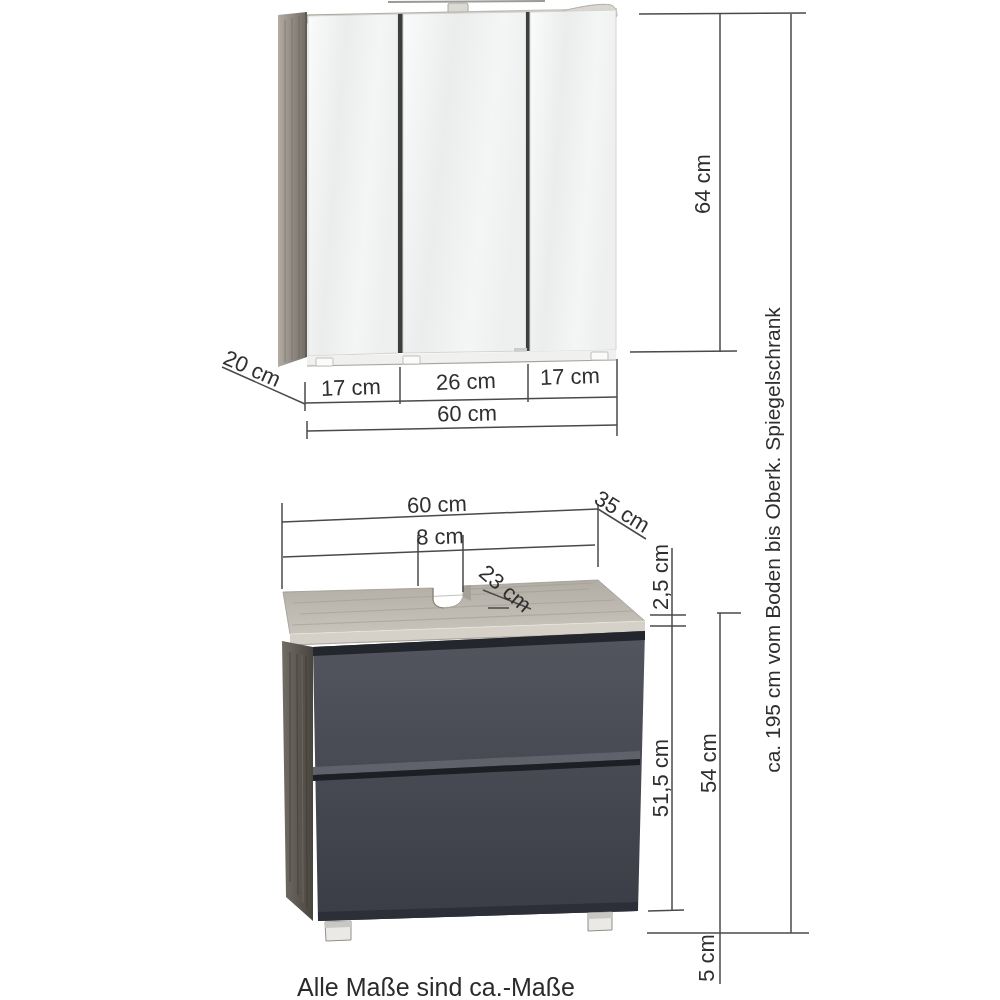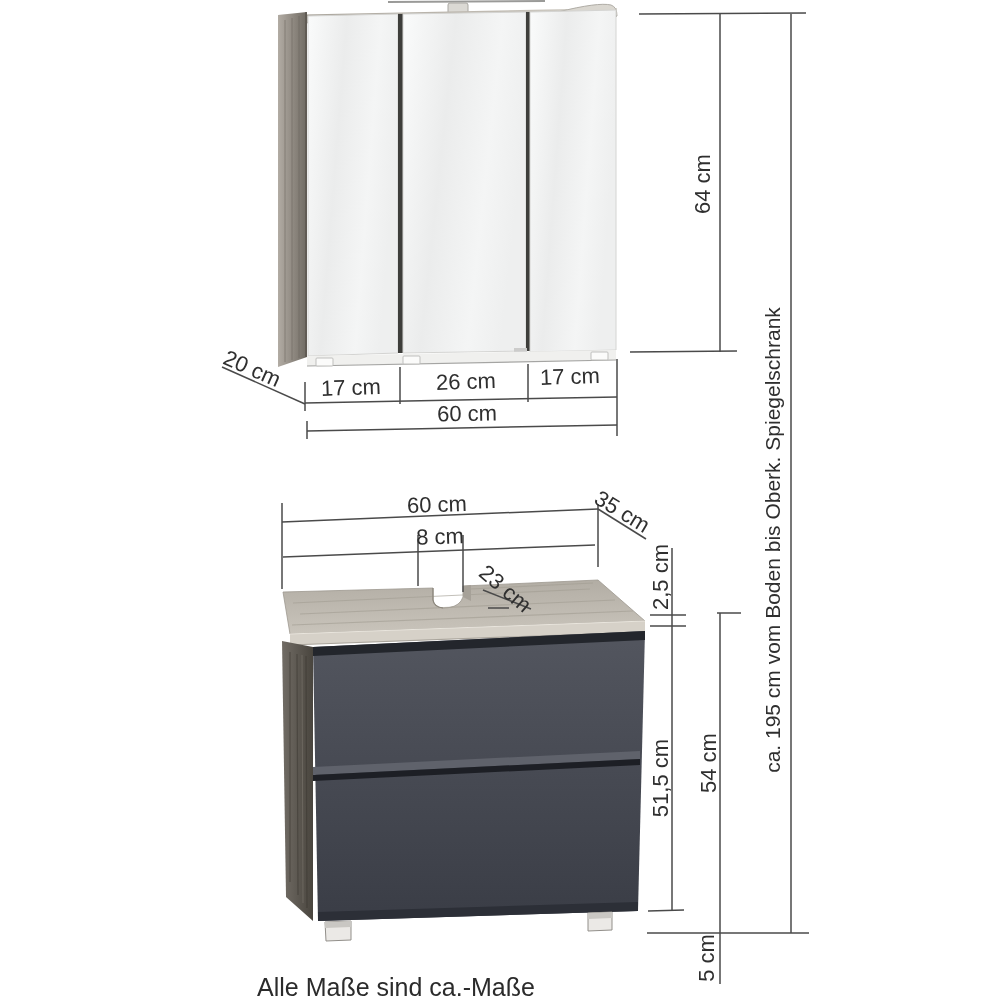--- a/index.html
+++ b/index.html
@@ -155,14 +155,14 @@
 
   <div class="lbl" style="left:437px;top:505px;transform:translate(-50%,-50%) rotate(-2deg);">60 cm</div>
   <div class="lbl" style="left:622px;top:512px;transform:translate(-50%,-50%) rotate(31deg);">35 cm</div>
   <div class="lbl" style="left:440px;top:537px;transform:translate(-50%,-50%) rotate(-2deg);">8 cm</div>
   <div class="lbl" style="left:505px;top:589px;transform:translate(-50%,-50%) rotate(40deg);">23 cm</div>
   <div class="lbl" style="left:661px;top:577px;transform:translate(-50%,-50%) rotate(-90deg);">2,5 cm</div>
   <div class="lbl" style="left:661px;top:778px;transform:translate(-50%,-50%) rotate(-90deg);">51,5 cm</div>
   <div class="lbl" style="left:709px;top:763px;transform:translate(-50%,-50%) rotate(-90deg);">54 cm</div>
   <div class="lbl" style="left:707px;top:958px;transform:translate(-50%,-50%) rotate(-90deg);">5 cm</div>
 
-  <div class="lbl note" style="left:396px;top:987px;transform:translate(-50%,-50%);">Alle Maße sind ca.-Maße</div>
+  <div class="lbl note" style="left:436px;top:987px;transform:translate(-50%,-50%);">Alle Maße sind ca.-Maße</div>
 </div>
 
 </body></html>

